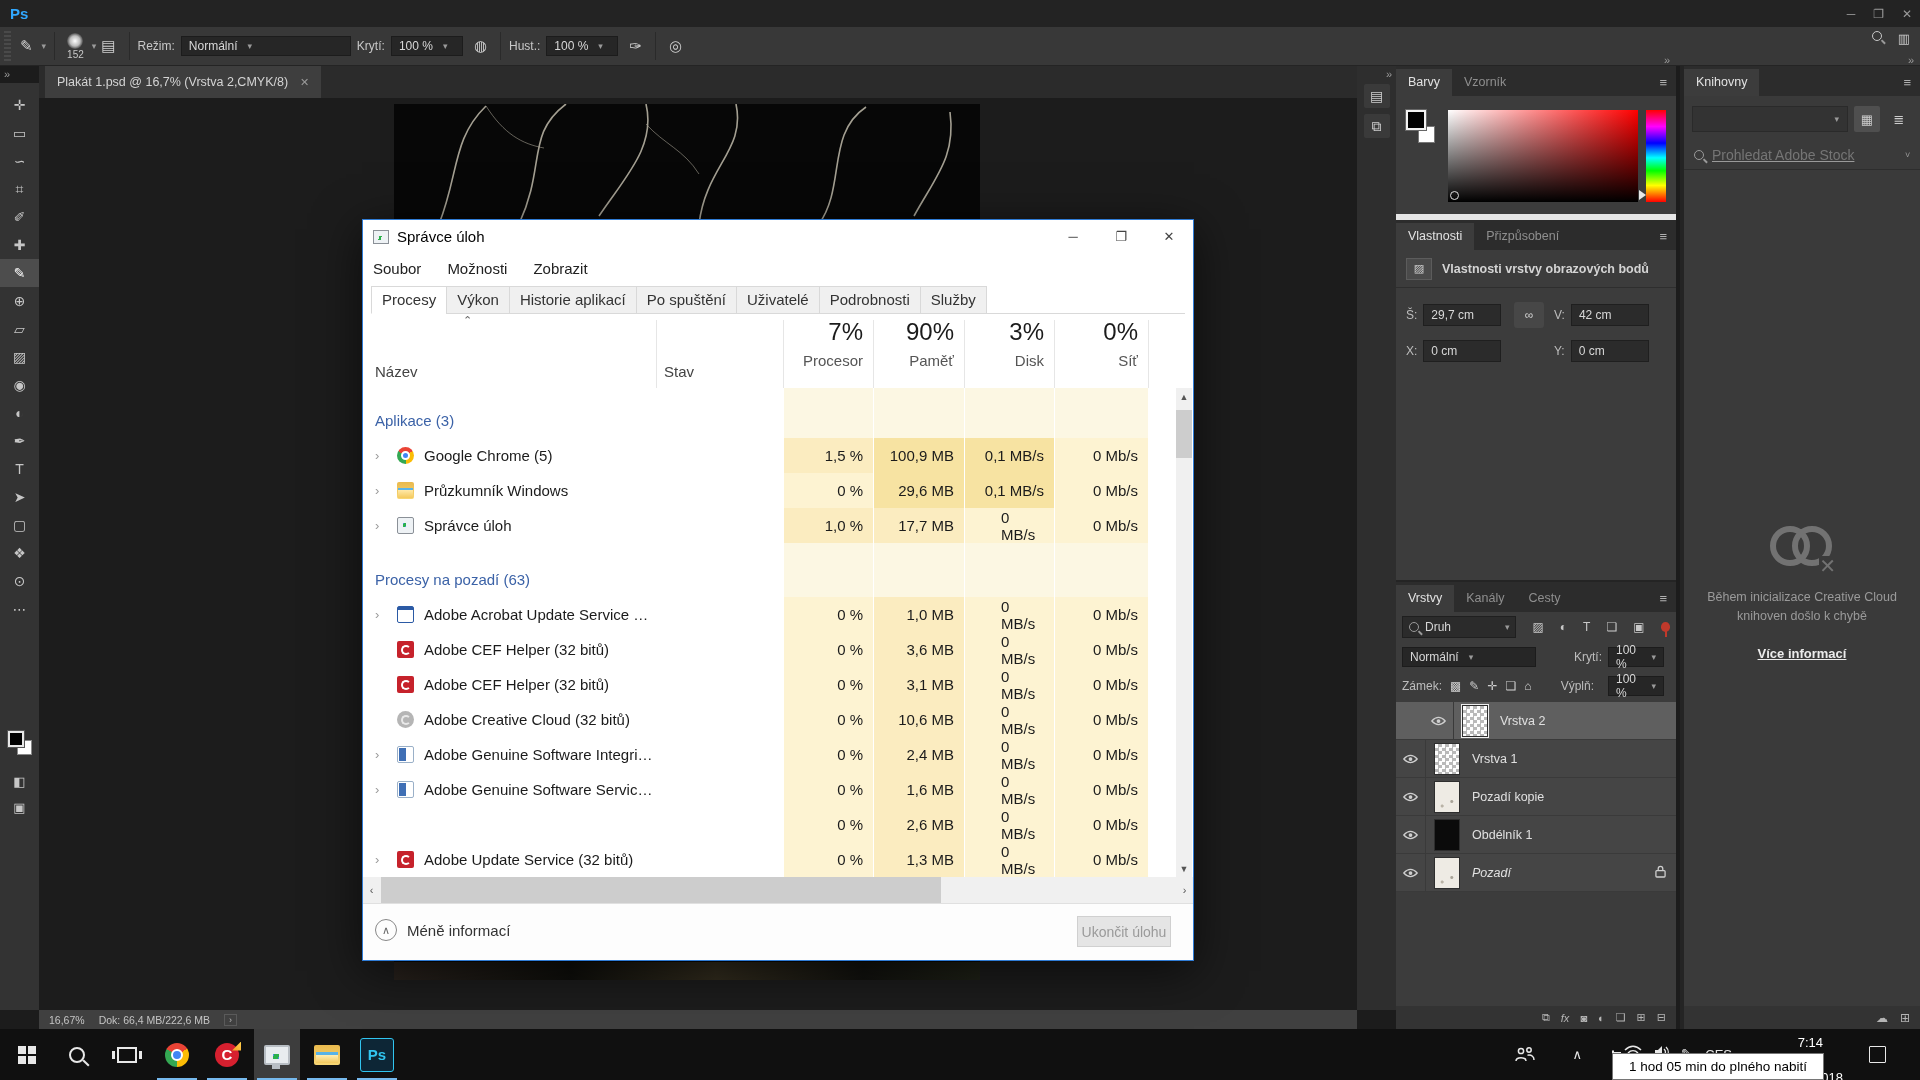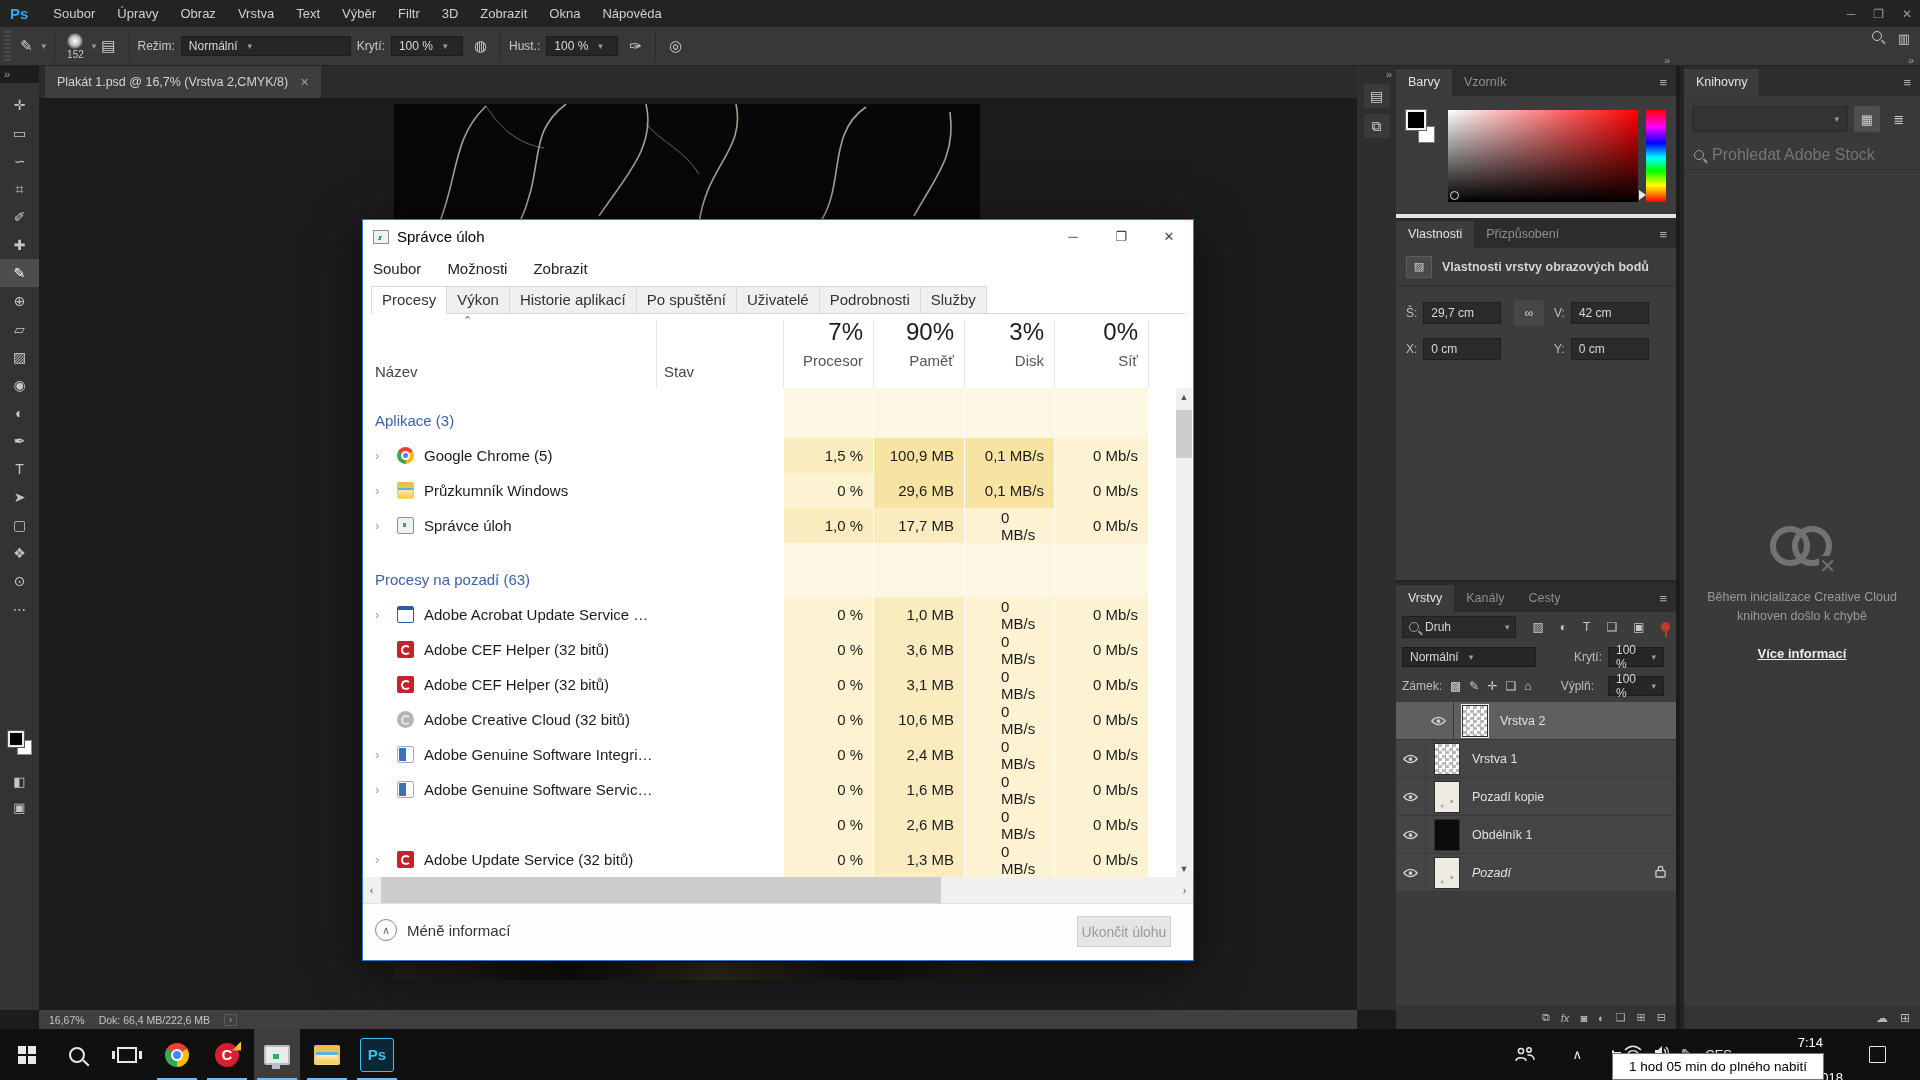--- a/index.html
+++ b/index.html
@@ -78,21 +78,21 @@
   #col-swatches .b1 { position:absolute; left:0; top:0; width:20px; height:20px; background:#000; border:2px solid #f2f2f2; outline:1px solid #666; }
   #sat-field { position:absolute; left:52px; top:44px; width:190px; height:92px;
     background:linear-gradient(to bottom,rgba(0,0,0,0),#000),linear-gradient(to right,#fff,#f00); }
   #sat-pick { position:absolute; left:2px; bottom:2px; width:9px; height:9px; border:1.5px solid #ddd; border-radius:50%; }
   #hue-bar { position:absolute; left:250px; top:44px; width:20px; height:92px;
     background:linear-gradient(#f00,#f0f 18%,#00f 36%,#0ff 52%,#0f0 66%,#ff0 82%,#f00); }
   #hue-pick { position:absolute; left:-7px; bottom:2px; width:0; height:0;
     border-top:5px solid transparent; border-bottom:5px solid transparent; border-left:7px solid #e8e8e8; }
 
   
-  #p-props { position:absolute; left:0; top:148px; width:280px; height:366px; border-top:4px solid #e5e5e5; }
+  #p-props { position:absolute; left:0; top:148px; width:280px; height:366px; border-top:6px solid #e5e5e5; }
   #props-head { position:absolute; left:0; top:30px; width:100%; height:38px; border-bottom:1px solid #2e2e2e;
     display:flex; align-items:center; gap:10px; padding-left:10px; color:#d4d4d4; font-size:12.5px; font-weight:bold; }
   #props-head .thumb { width:26px; height:22px; background:#4a4a4a; border:1px solid #5c5c5c; color:#cfcfcf;
     display:flex; align-items:center; justify-content:center; font-size:11px; }
   .prow { position:absolute; display:flex; align-items:center; gap:6px; color:#bdbdbd; font-size:12px; }
   .pfield { width:78px; height:22px; background:#2b2b2b; border:1px solid #1f1f1f; color:#d8d8d8;
     display:flex; align-items:center; padding:0 7px; font-size:12px; }
   #link-dims { width:30px; height:26px; background:#474747; border-radius:3px; color:#cfcfcf;
     display:flex; align-items:center; justify-content:center; font-size:12px; }
 
@@ -126,22 +126,22 @@
   #lay-bottom { position:absolute; bottom:0; left:0; width:280px; height:23px; background:#333;
     display:flex; align-items:center; justify-content:flex-end; gap:11px; padding-right:10px; color:#b5b5b5; font-size:11px; }
 
   
   #lib-row1 { position:absolute; top:40px; left:8px; right:8px; height:26px; display:flex; gap:6px; }
   #lib-dd { flex:1; height:26px; background:#333; border:1px solid #2a2a2a; display:flex; align-items:center; padding:0 8px; }
   .sqbtn { width:26px; height:26px; display:flex; align-items:center; justify-content:center; color:#ccc; font-size:13px; }
   .sqbtn.on { background:#4f4f4f; border-radius:2px; }
   #lib-search { position:absolute; top:74px; left:0; right:0; height:30px; border-bottom:1px solid #2d2d2d;
     display:flex; align-items:center; gap:8px; padding:0 10px; }
-  #lib-search input { flex:1; background:transparent; border:none; outline:none; color:#9a9a9a; font-size:16px;
-    font-family:"Liberation Sans",sans-serif; }
+  #lib-search input { flex:1; background:transparent; border:none; outline:none; color:#9a9a9a; font-size:14px;
+    font-family:"Liberation Sans",sans-serif;text-decoration:underline; }
   .mag { width:10px; height:10px; border:1.5px solid #9a9a9a; border-radius:50%; position:relative; flex:none; }
   .mag:after { content:""; position:absolute; left:8px; top:9px; width:5px; height:1.5px; background:#9a9a9a; transform:rotate(45deg); }
   #lib-err { position:absolute; top:460px; left:14px; right:14px; text-align:center; color:#9a9a9a; font-size:12.5px; line-height:1.5; }
   #cc-broken { margin:0 auto 16px; width:64px; height:46px; position:relative; opacity:.7; }
   #cc-broken .r1,#cc-broken .r2 { position:absolute; top:0; width:40px; height:40px; border:6px solid #8a8a8a; border-radius:50%; }
   #cc-broken .r1 { left:0; } #cc-broken .r2 { left:22px; }
   #cc-broken .x { position:absolute; right:-2px; bottom:-4px; color:#8a8a8a; font-size:20px; font-weight:bold; background:#3a3a3a; line-height:1; }
   #lib-link { display:inline-block; margin-top:18px; color:#ececec; font-weight:bold; text-decoration:underline; font-size:13px; }
   #lib-bottom { position:absolute; bottom:0; left:0; width:100%; height:23px; background:#333;
     display:flex; align-items:center; justify-content:flex-end; gap:12px; padding-right:10px; color:#b5b5b5; font-size:12px; }
@@ -258,21 +258,20 @@
   #tray-tooltip { position:absolute; right:96px; top:24px; width:212px; height:27px; background:#fff;
     border:1px solid #767676; color:#000; font-size:13.5px; display:flex; align-items:center; justify-content:center; z-index:5; }
 </style>
 </head>
 <body>
 
 <div id="stage">
 
   <div id="ps-menubar" class="abs">
     <span id="ps-logo">Ps</span>
-    <div id="ps-menus"><span>Soubor</span><span>Úpravy</span><span>Obraz</span><span>Vrstva</span><span>Text</span><span>Výběr</span><span>Filtr</span><span>3D</span><span>Zobrazit</span><span>Okna</span><span>Nápověda</span></div>
     <div id="ps-winbtns">
       <span>─</span>
       <span>❐</span>
       <span>✕</span>
     </div>
   </div>
 
   <div id="ps-options" class="abs">
     <span class="opt-grip"></span>
     <span class="opt-ico">✎</span>

